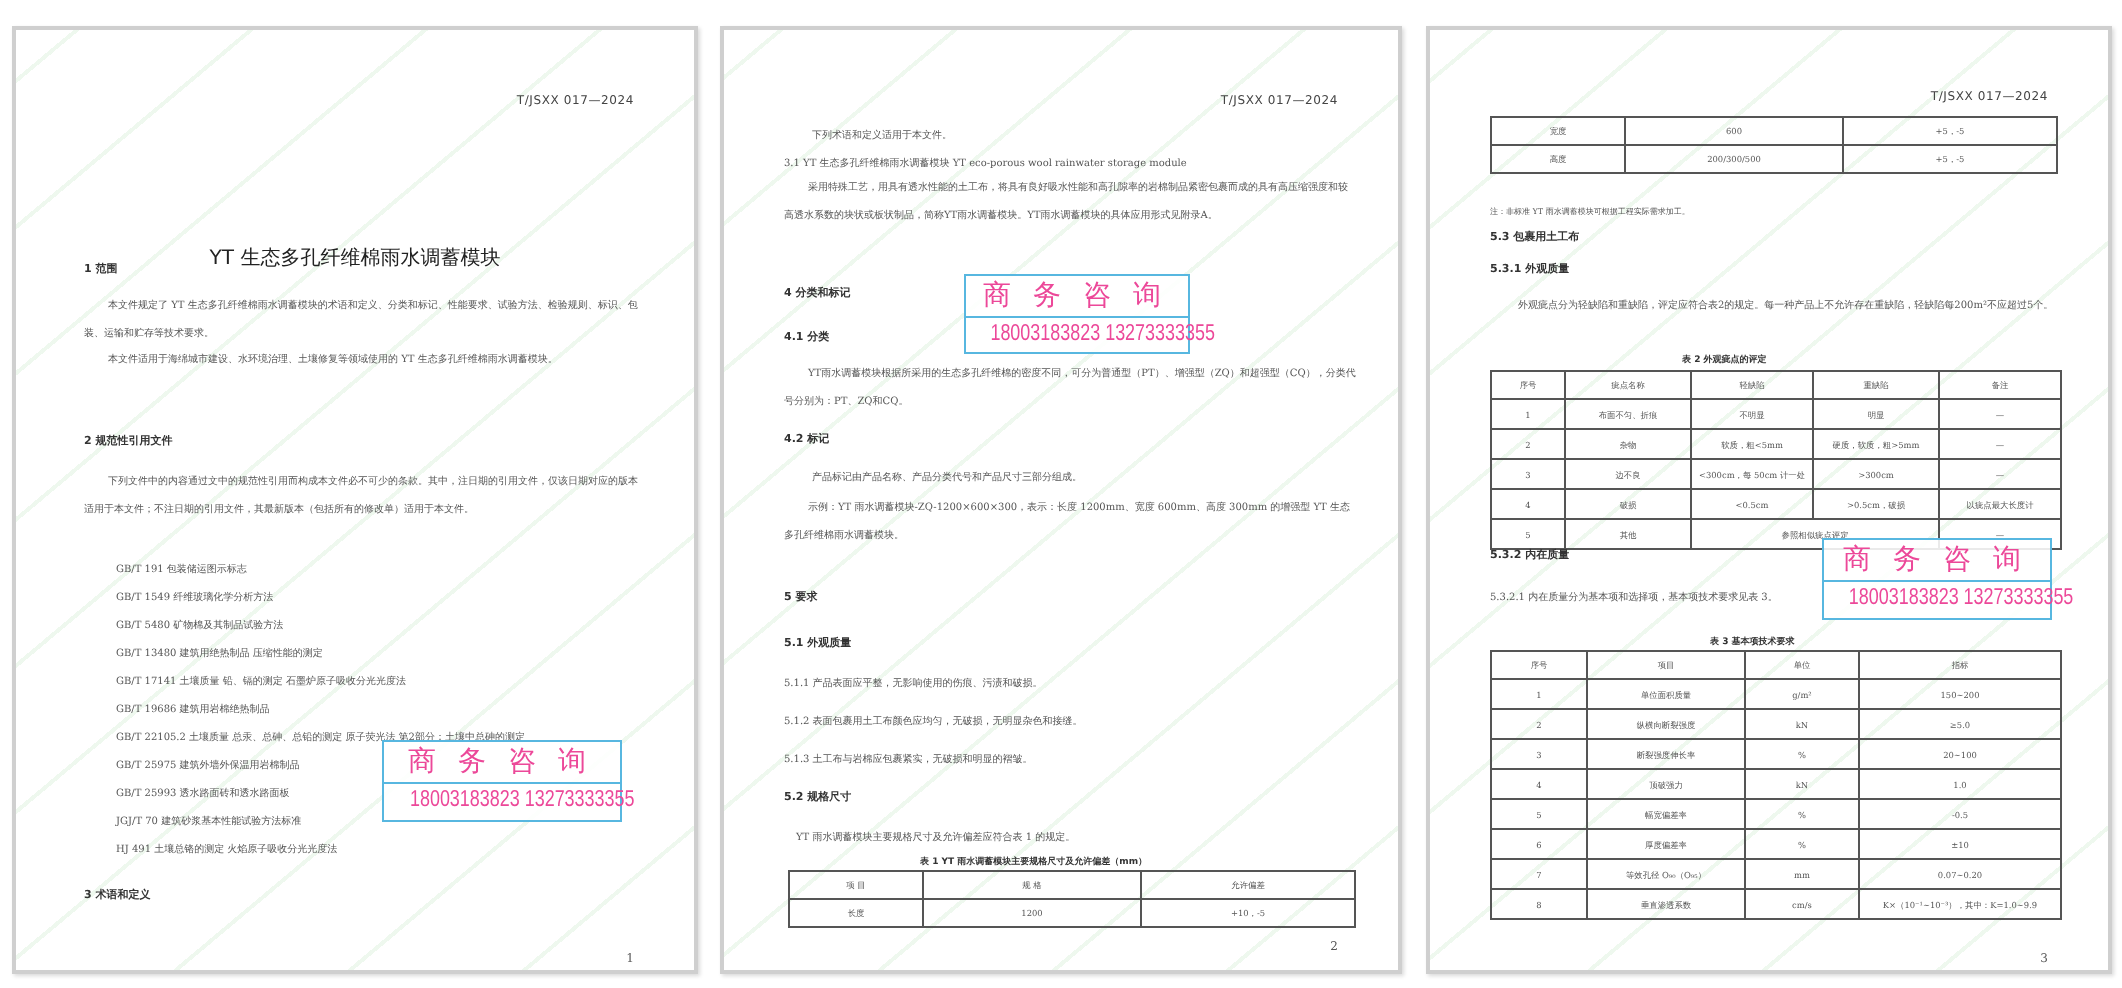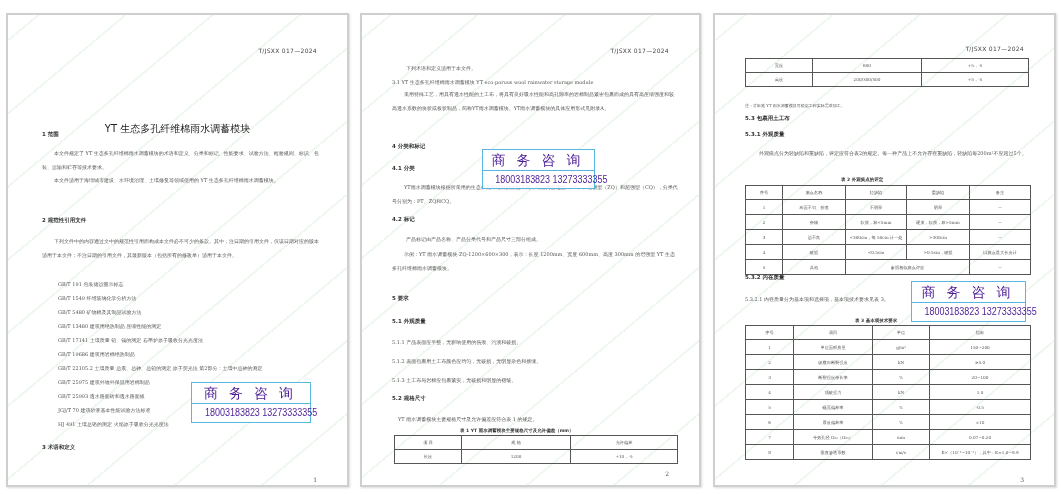--- a/index.html
+++ b/index.html
@@ -10,21 +10,21 @@
   #p3 { left:713px; width:343px; }
   .wm { position:absolute; inset:-60px; pointer-events:none; opacity:0.35;
         background-image: repeating-linear-gradient(-40deg, transparent 0 26px, rgba(120,200,120,0.35) 26px 28px, transparent 28px 56px); }
   .pno { position:absolute; right:30px; font-size:6px; color:#555; }
   .docid { position:absolute; right:30px; top:32px; font-family:"DejaVu Sans", sans-serif; font-size:6px; color:#444; letter-spacing:0.3px; }
   .title { position:absolute; left:0; right:0; top:84px; text-align:center; font-family:"DejaVu Sans", sans-serif; font-size:10px; color:#222;margin-top:23px; }
   .h { position:absolute; font-family:"DejaVu Sans", sans-serif; font-size:5.5px; font-weight:bold; color:#333; white-space:nowrap; }
   .t { position:absolute; font-size:5px; color:#555; line-height:10px; white-space:nowrap; }
   .para { position:absolute; font-size:5px; color:#555; line-height:13.5px; }
   .ref { position:absolute; left:50px; font-size:5px; color:#555; white-space:nowrap; }
-  .stamp { position:absolute; border:1.5px solid #57b7e0; background:rgba(255,255,255,0.88); color:#4c1d95; box-sizing:border-box;margin-top:12px; }
+  .stamp { position:absolute; border:1.5px solid #57b7e0; background:rgba(255,255,255,0.88); color:#ec4899; box-sizing:border-box; }
   .stamp .s-top { font-family:"DejaVu Sans", sans-serif; font-size:14px; letter-spacing:11px; text-align:center; line-height:20px; border-bottom:1px solid #57b7e0; padding-left:6px; }
   .stamp .s-bot { font-family:"Liberation Sans", sans-serif; font-size:11.5px; text-align:center; line-height:17px; transform:scaleX(0.78); white-space:nowrap; }
   table { position:absolute; border-collapse:collapse; font-size:4.2px; color:#555; }
   td, th { border:1px solid #555; text-align:center; font-weight:normal; padding:0; }
   .cap { position:absolute; font-family:"DejaVu Sans", sans-serif; font-size:4.5px; font-weight:bold; color:#333; white-space:nowrap; }
   .note { position:absolute; font-size:4px; color:#555; white-space:nowrap; }
 </style>
 </head>
 <body>
 

